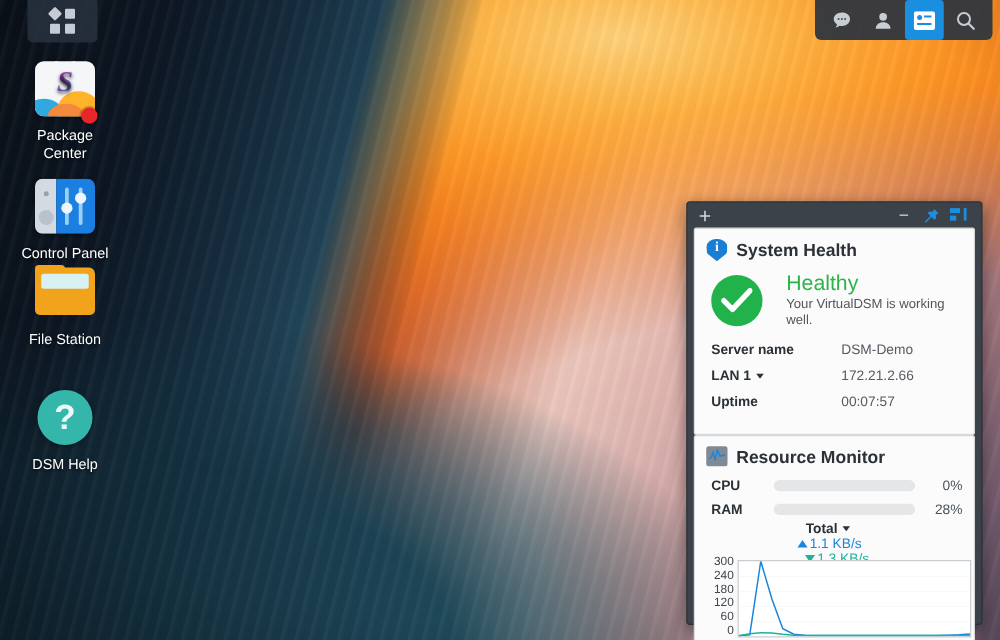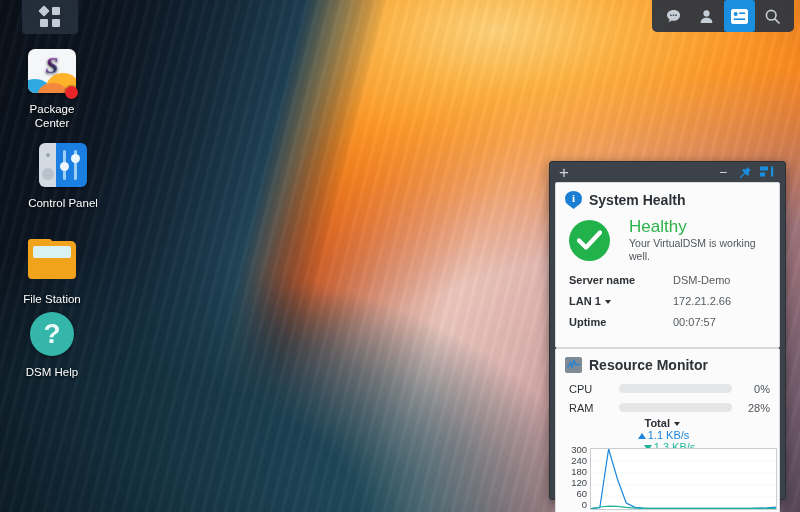--- a/index.html
+++ b/index.html
@@ -375,21 +375,21 @@
 
   .card-gap { height: 5px; }
 
   
   .rm-body { padding: 0 9px 7px 13px; }
   .rm-row {
     display: flex; align-items: center;
     height: 19px;
     font-size: 11px;
   }
-  .rm-row .k { width: 50px; font-weight: normal; color: #2b3136; }
+  .rm-row .k { width: 50px; font-weight: bold; color: #2b3136; }
   .bar {
     flex: 1;
     height: 9px;
     background: #e4e6e8;
     border-radius: 5px;
     overflow: hidden;
     margin-right: 8px;
   }
   .bar .fill { height: 100%; background: #1a85dd; border-radius: 5px; }
   .rm-row .pct {
@@ -499,39 +499,39 @@
         <div class="arc-o"></div>
         <div class="arc-r"></div>
         <div class="s">S</div>
       </div>
       <span class="badge-dot"></span>
     </div>
     <span class="label">Package</span>
     <span class="label">Center</span>
   </div>
 
-  <div class="dicon" style="left:11px; top:140px;">
+  <div class="dicon" style="left:0px; top:140px;">
     <div class="glyph">
       <div class="ico-cp">
         <div class="lft">
             <span class="dot"></span>
             <span class="knob"></span>
           </div>
         <div class="rgt">
           <span class="sl s1"></span>
             <span class="sl s2"></span>
           <span class="sh h1"></span>
             <span class="sh h2"></span>
         </div>
       </div>
     </div>
     <span class="label">Control Panel</span>
   </div>
 
-  <div class="dicon" style="left:0px; top:235px;">
+  <div class="dicon" style="left:0px; top:208px;">
     <div class="glyph">
       <div class="ico-fs">
         <div class="tab"></div>
         <div class="back"></div>
         <div class="paper"></div>
         <div class="front"></div>
       </div>
     </div>
     <span class="label">File Station</span>
   </div>

